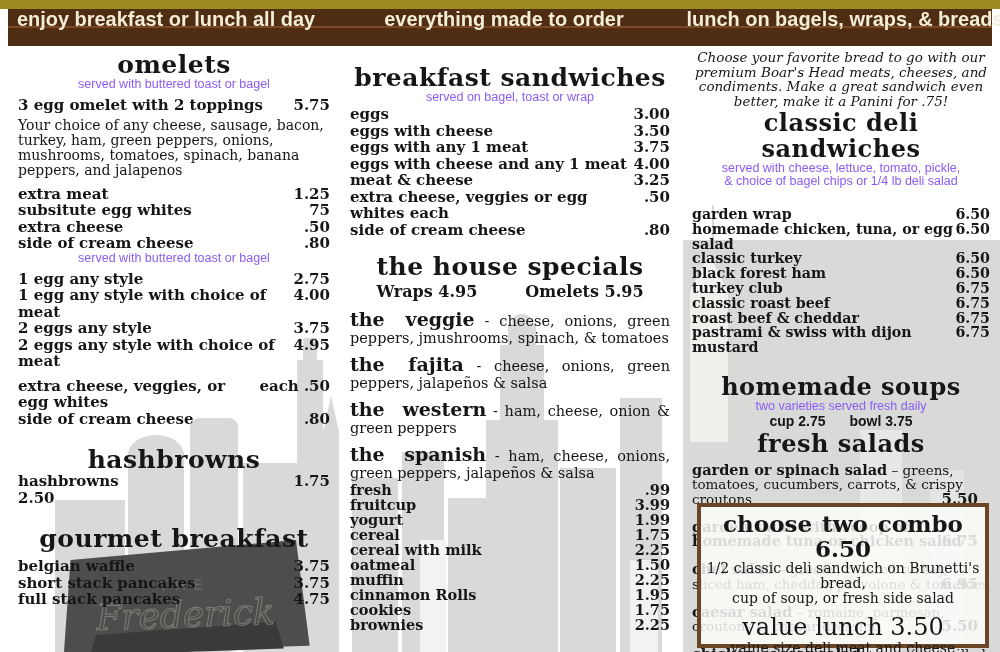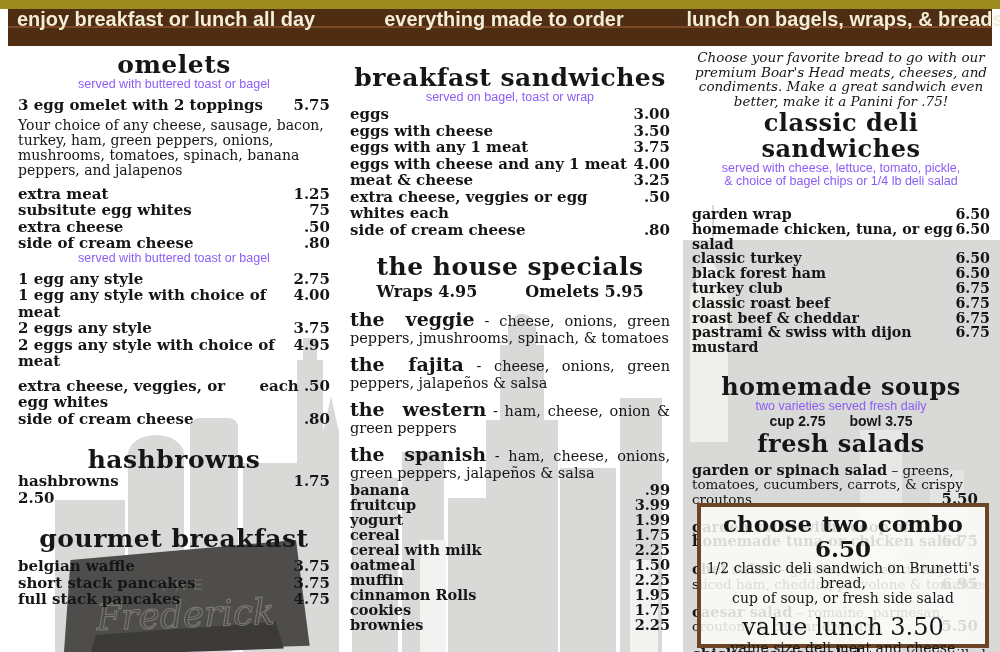--- a/index.html
+++ b/index.html
@@ -251,21 +251,21 @@
       <div>
           <p class="special"><span class="sp-name">the veggie</span> <span class="sp-desc">- cheese, onions, green peppers, jmushrooms, spinach, &amp; tomatoes</span></p>
           <p class="special"><span class="sp-name">the fajita</span> <span class="sp-desc">- cheese, onions, green peppers, jalapeños &amp; salsa</span></p>
           <p class="special"><span class="sp-name">the western</span> <span class="sp-desc">- ham, cheese, onion &amp; green peppers</span></p>
           <p class="special"><span class="sp-name">the spanish</span> <span class="sp-desc">- ham, cheese, onions, green peppers, jalapeños &amp; salsa</span></p>
         </div>
     </div>
     <div>
       <div class="rows tight">
           <div class="row">
-            <span class="rn">banana</span>
+            <span class="rn">fresh</span>
             <span class="rp">.99</span>
           </div>
           <div class="row">
             <span class="rn">fruitcup</span>
             <span class="rp">3.99</span>
           </div>
           <div class="row">
             <span class="rn">yogurt</span>
             <span class="rp">1.99</span>
           </div>

